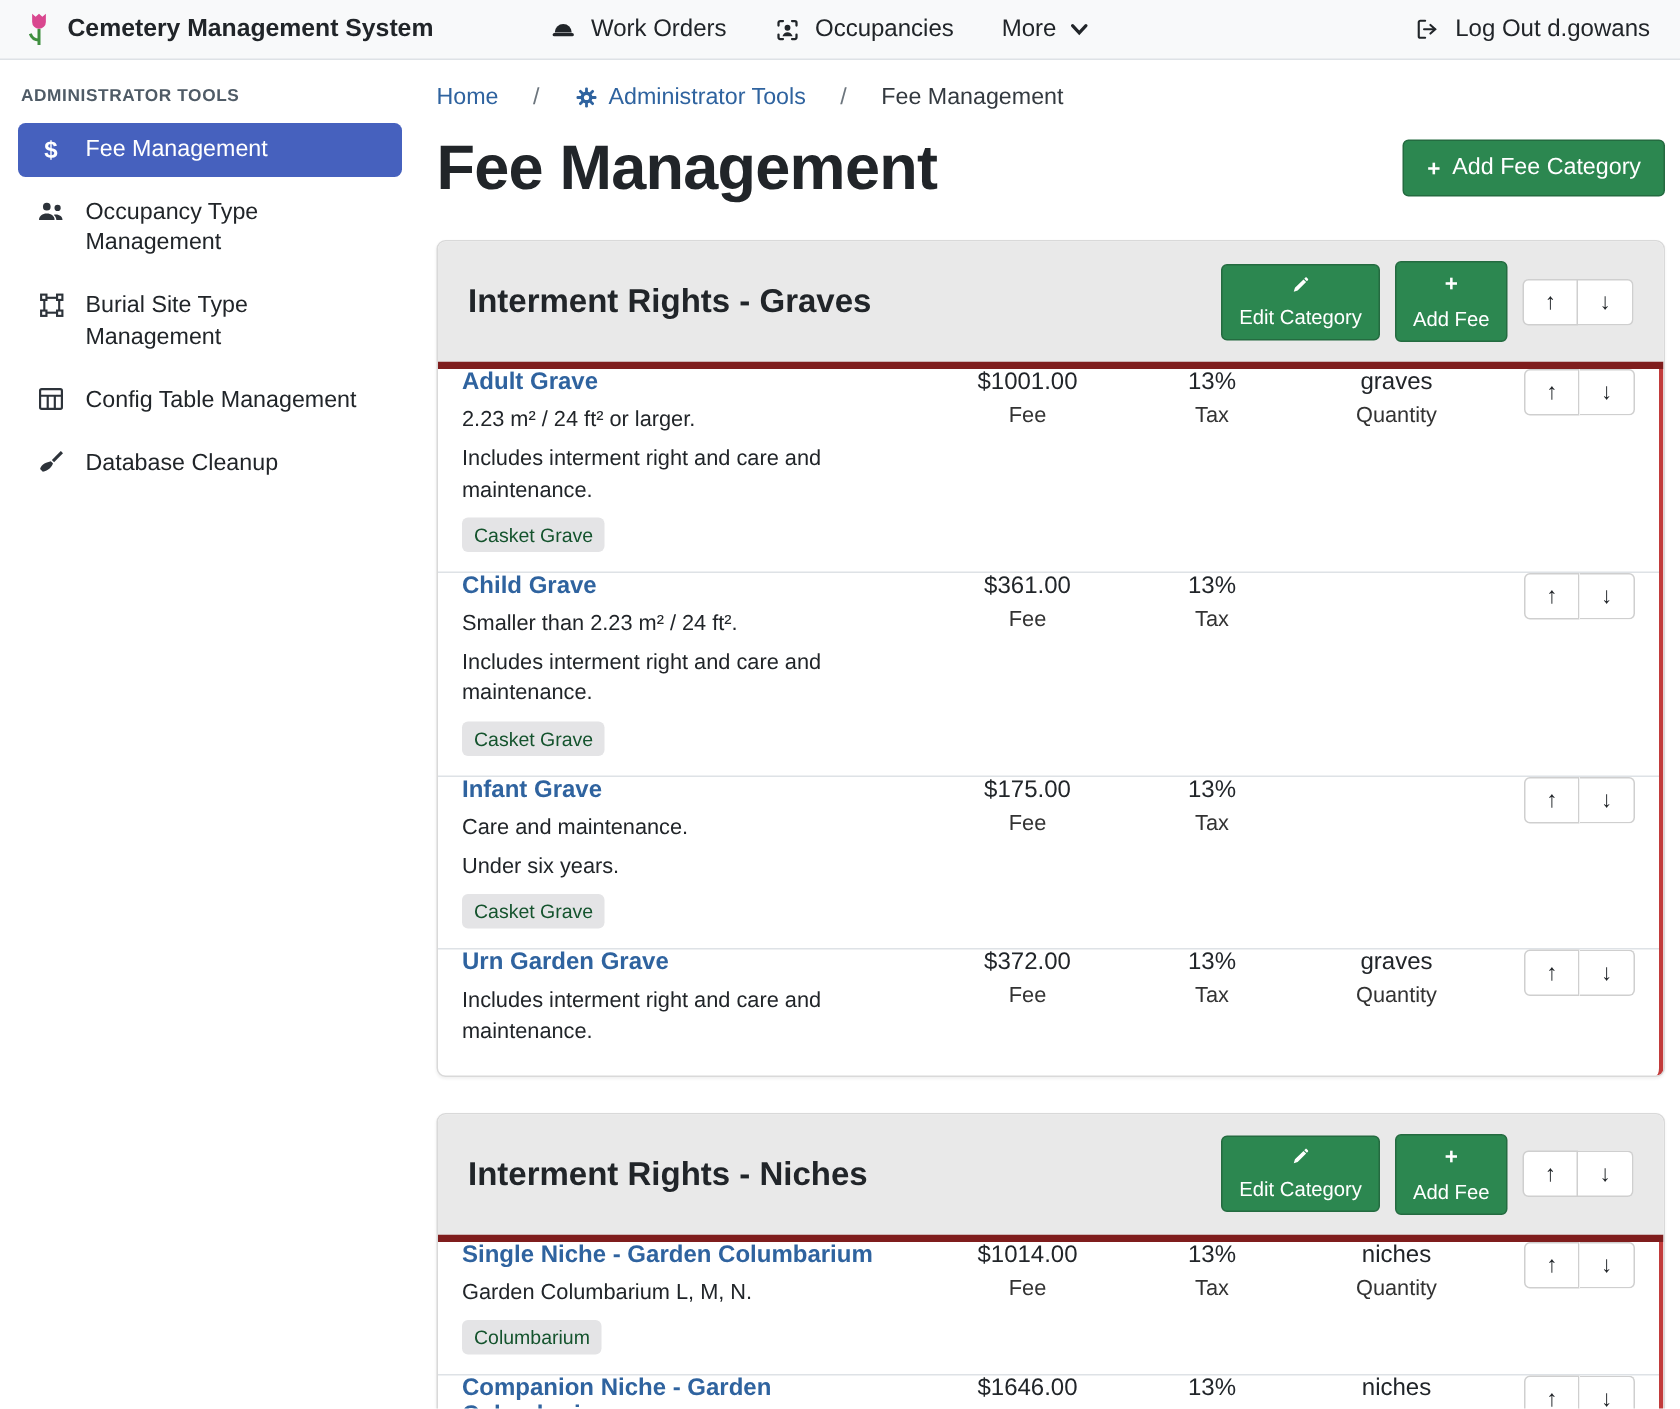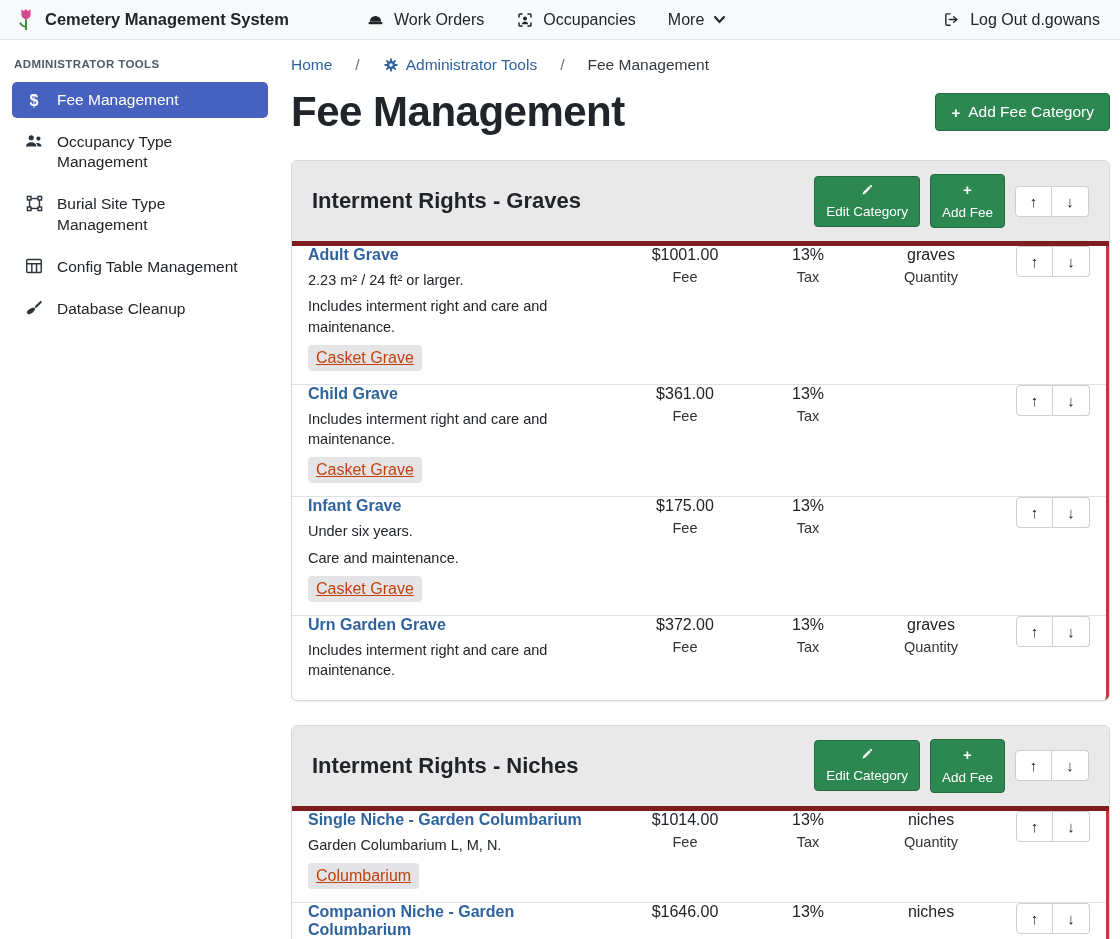--- a/index.html
+++ b/index.html
@@ -81,22 +81,22 @@
   .header-actions{display:flex;align-items:center;gap:10px;}
   .card-body{border-right:3px solid var(--accent-red);border-radius:0 0 5px 5px;}
 
   .fee-row{display:flex;align-items:flex-start;padding:0 16px 13px;border-bottom:1px solid #dee2e6;gap:19px;}
   .fee-row:last-child{border-bottom:none;}
   .fee-info{flex:1;min-width:0;padding-right:10px;}
   .fee-name{display:inline-block;color:var(--link-blue);font-weight:700;font-size:16px;margin-bottom:6px;}
   .fee-desc{font-size:14.5px;color:#212529;margin-bottom:6px;line-height:1.4;}
   .fee-desc:empty{display:none;}
   .badge{
-    display:inline-block;background:var(--badge-bg);color:#c2410c;
-    font-size:16px;padding:4px 8px;border-radius:4px;margin-top:2px;text-decoration:underline;
+    display:inline-block;background:var(--badge-bg);color:#14532d;
+    font-size:13px;padding:4px 8px;border-radius:4px;margin-top:2px;
   }
   .stat-col{width:104px;flex:0 0 104px;text-align:center;}
   .stat-val{font-size:16px;color:#212529;margin-bottom:5px;}
   .stat-lbl{font-size:14.5px;color:#333;}
   .fee-row .btn-group{margin-left:14px;}
 </style>
 </head>
 <body>
 
 <header class="navbar">
@@ -302,20 +302,21 @@
               </button>
             <button class="btn-arrow">
                 <span>↓</span>
               </button>
           </div>
         </div>
 
         <div class="fee-row">
           <div class="fee-info">
             <a class="fee-name">Child Grave</a>
+            <div class="fee-desc">Smaller than 2.23 m² / 24 ft².</div>
             <div class="fee-desc">Includes interment right and care and maintenance.</div>
             <div><span class="badge">Casket Grave</span></div>
           </div>
           <div class="stat-col">
             <div class="stat-val">$361.00</div>
             <div class="stat-lbl">Fee</div>
           </div>
           <div class="stat-col">
             <div class="stat-val">13%</div>
             <div class="stat-lbl">Tax</div>
@@ -330,22 +331,22 @@
               </button>
             <button class="btn-arrow">
                 <span>↓</span>
               </button>
           </div>
         </div>
 
         <div class="fee-row">
           <div class="fee-info">
             <a class="fee-name">Infant Grave</a>
+            <div class="fee-desc">Care and maintenance.</div>
             <div class="fee-desc">Under six years.</div>
-            <div class="fee-desc">Care and maintenance.</div>
             <div><span class="badge">Casket Grave</span></div>
           </div>
           <div class="stat-col">
             <div class="stat-val">$175.00</div>
             <div class="stat-lbl">Fee</div>
           </div>
           <div class="stat-col">
             <div class="stat-val">13%</div>
             <div class="stat-lbl">Tax</div>
           </div>

